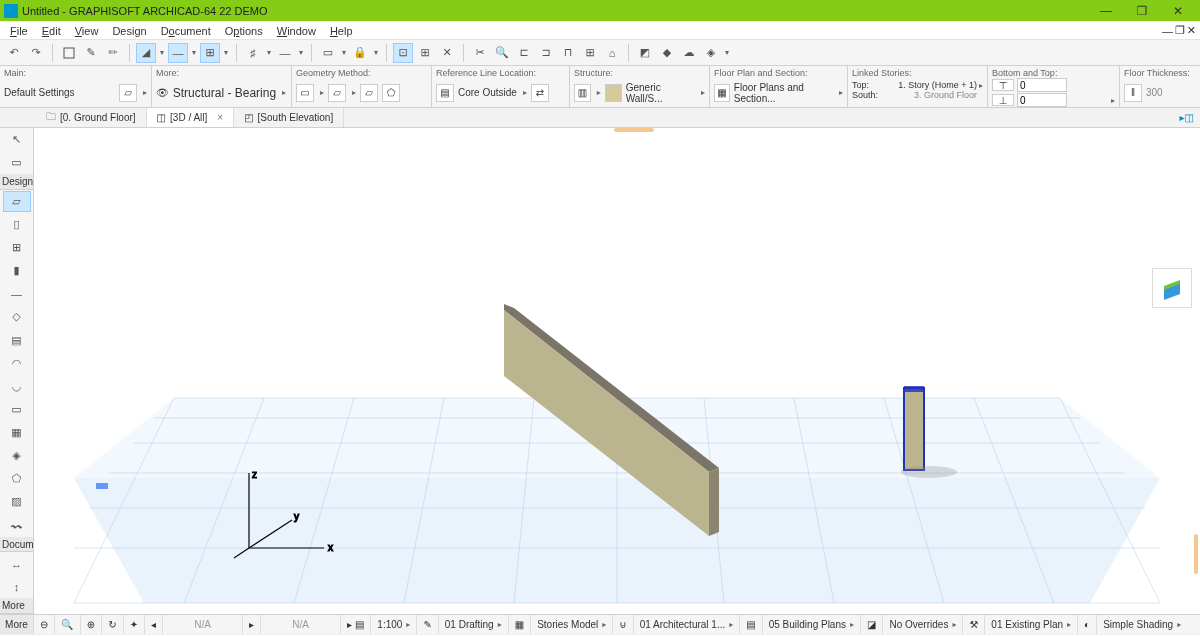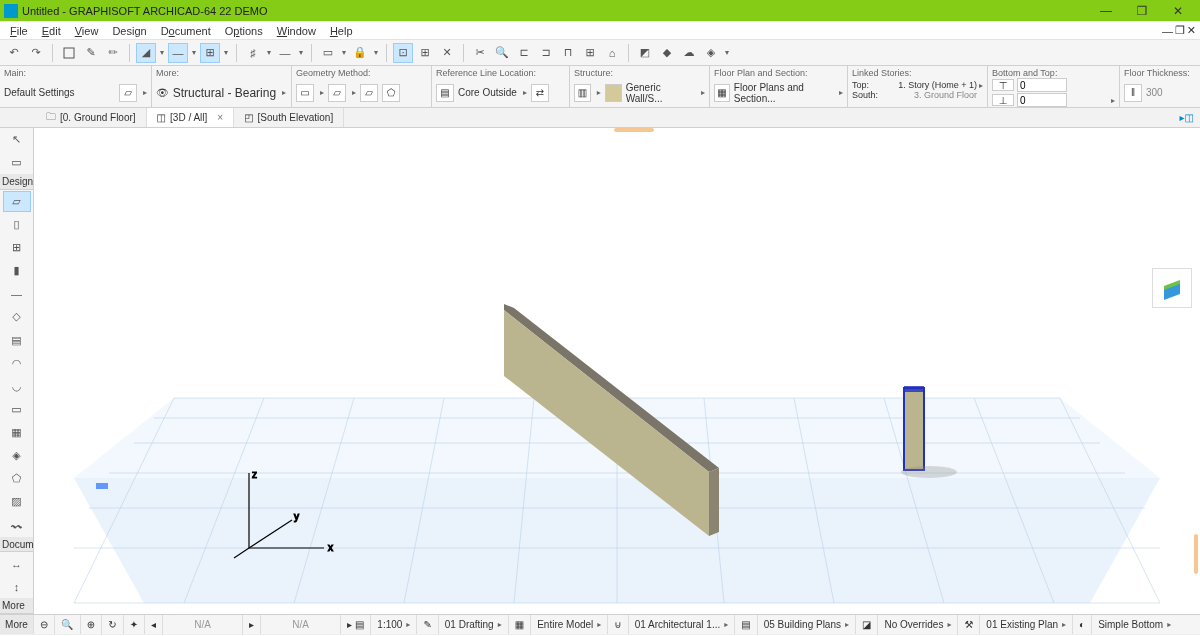--- a/index.html
+++ b/index.html
@@ -359,21 +359,21 @@
       <span>1:100</span>
       <span class="arr">▸</span>
     </div>
   <div class="cell">✎</div>
   <div class="cell">
       <span>01 Drafting</span>
       <span class="arr">▸</span>
     </div>
   <div class="cell">▦</div>
   <div class="cell">
-      <span>Entire Model</span>
+      <span>Stories Model</span>
       <span class="arr">▸</span>
     </div>
   <div class="cell">⊍</div>
   <div class="cell">
       <span>01 Architectural 1...</span>
       <span class="arr">▸</span>
     </div>
   <div class="cell">▤</div>
   <div class="cell">
       <span>05 Building Plans</span>
@@ -384,21 +384,21 @@
       <span>No Overrides</span>
       <span class="arr">▸</span>
     </div>
   <div class="cell">⚒</div>
   <div class="cell">
       <span>01 Existing Plan</span>
       <span class="arr">▸</span>
     </div>
   <div class="cell">◐</div>
   <div class="cell" style="border-right:none">
-      <span>Simple Bottom</span>
+      <span>Simple Shading</span>
       <span class="arr">▸</span>
     </div>
 </div>
 
 <div class="hintbar">
 
   <div class="sp"></div>
 
 </div>
 

